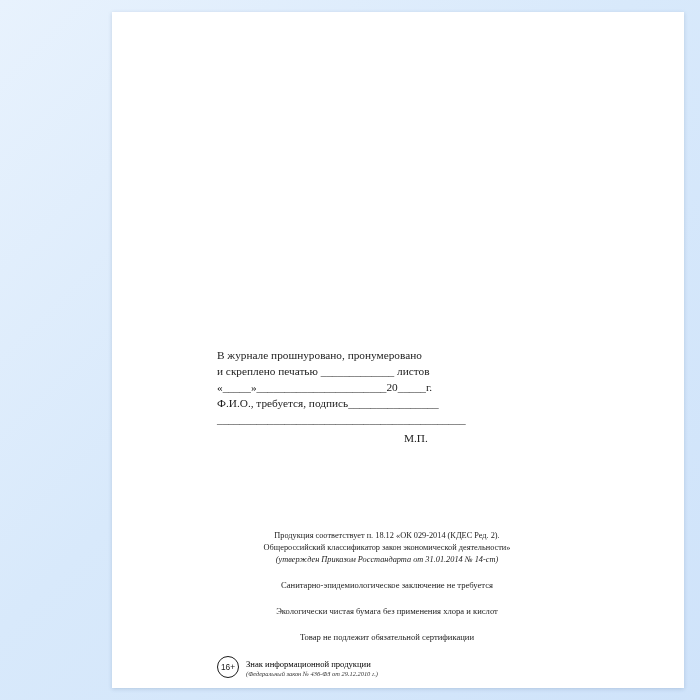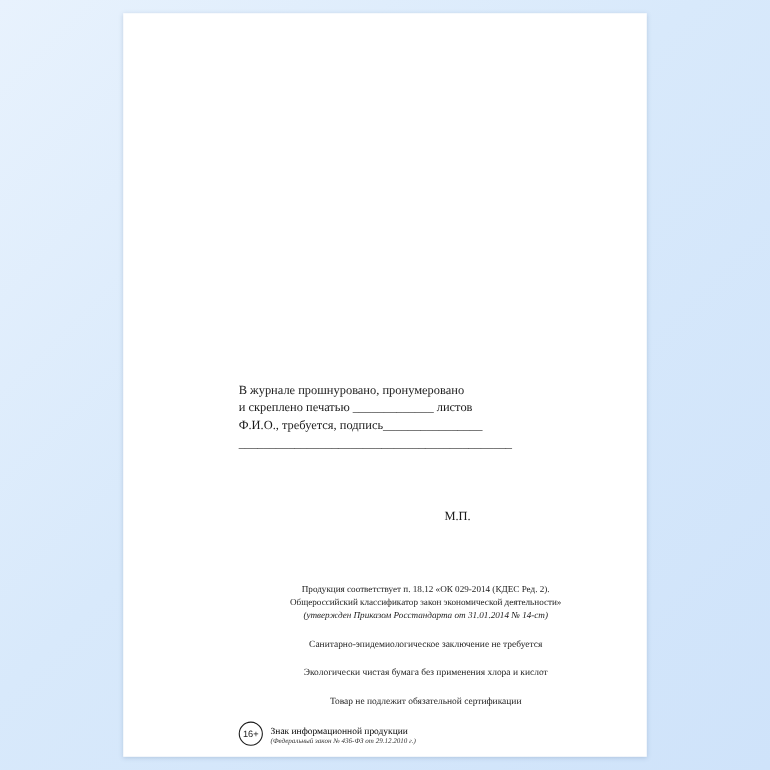--- a/index.html
+++ b/index.html
@@ -16,21 +16,21 @@
   #scene {
     position: relative;
     width: 700px;
     height: 700px;
     background: linear-gradient(135deg, #e8f2fd 0%, #d8e9fb 45%, #cfe3fa 100%);
   }
   #page {
     position: absolute;
     left: 112px;
     top: 12px;
-    width: 476px;
+    width: 572px;
     height: 676px;
     background: #ffffff;
     box-shadow: 0 1px 4px rgba(60,90,130,0.22);
   }
   .block-main {
     position: absolute;
     left: 105px;
     top: 335px;
     width: 330px;
     font-size: 11.3px;
@@ -39,21 +39,20 @@
   }
   .block-main .line {
     white-space: nowrap;
   }
   .mp {
     position: absolute;
     left: 292px;
     top: 420px;
     font-size: 11.3px;
     color: #1b1b1b;
-    margin-top: 32px;
   }
   .footer {
     position: absolute;
     left: 105px;
     top: 518px;
     width: 340px;
     color: #1b1b1b;
   }
   .footer .grp {
     margin-bottom: 13px;
@@ -105,20 +104,21 @@
 </style>
 </head>
 <body>
 
 <div id="scene">
   <div id="page">
 
     <div class="block-main">
       <div class="line">В журнале прошнуровано, пронумеровано</div>
       <div class="line">и скреплено печатью _____________ листов</div>
+      <div class="line">«_____»_______________________20_____г.</div>
       <div class="line">Ф.И.О., требуется, подпись________________</div>
       <div class="line">____________________________________________</div>
     </div>
 
     <div class="mp">М.П.</div>
 
     <div class="footer">
       <div class="grp f1">
         <div>Продукция соответствует п. 18.12 «ОК 029-2014 (КДЕС Ред. 2).</div>
         <div>Общероссийский классификатор закон экономической деятельности»</div>

